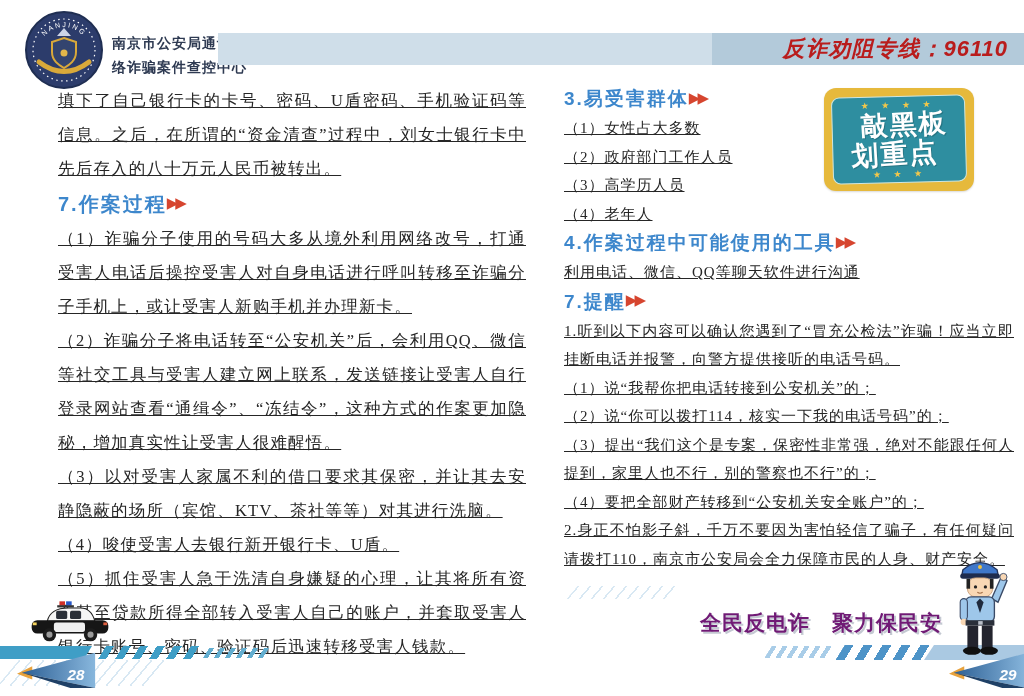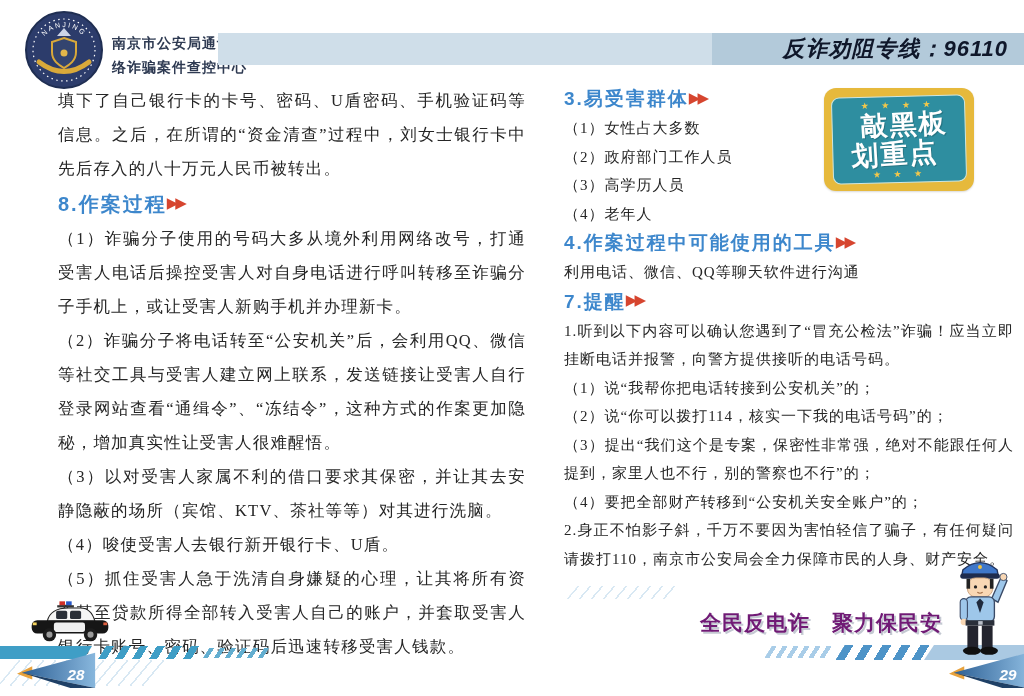--- a/index.html
+++ b/index.html
@@ -9,28 +9,28 @@
     background:#ffffff; overflow:hidden;
     font-family:"Liberation Sans","DejaVu Sans",sans-serif;
   }
   
   .logo { position:absolute; left:24px; top:10px; width:80px; height:80px; }
   .org { position:absolute; left:112px; top:31px; font-size:14px; line-height:24px;
          color:#2e3a52; font-weight:bold; letter-spacing:1px; }
   .hbar { position:absolute; left:218px; top:33px; right:0; height:32px; background:#cfdee9; }
   .hbar-dark { position:absolute; left:712px; top:33px; right:0; height:32px; background:#b3cada;
          display:flex; align-items:center; justify-content:flex-end; padding-right:16px; }
-  .hotline { font-size:22px; font-weight:bold; font-style:italic; color:#0f172a; letter-spacing:1px; }
+  .hotline { font-size:22px; font-weight:bold; font-style:italic; color:#b91c1c; letter-spacing:1px; }
   
   .kai { font-family:"Liberation Serif","DejaVu Serif",serif; color:#262626; text-align:justify; }
   .col-left { position:absolute; left:58px; top:84px; width:468px;
               font-size:16.5px; line-height:34px; letter-spacing:1.2px; }
   .col-right { position:absolute; left:564px; top:84px; width:450px;
                font-size:15px; line-height:28.5px; letter-spacing:1px; }
-  .col-left p, .col-right p, .col-right .vitem { margin:0; }
+  .col-left p, .col-right p, .col-right .vitem { margin:0;text-decoration:underline; }
   .sec { display:flex; align-items:center; 
          font-family:"Liberation Sans","DejaVu Sans",sans-serif;
          color:#3d87cc; font-weight:bold; letter-spacing:2px; text-align:left; }
   .col-left .sec { font-size:20px; line-height:36px; }
   .col-right .sec { font-size:19px; line-height:30px; }
   .arrows { color:#d6452f; font-size:15px; letter-spacing:-3px; line-height:1;
             font-family:"DejaVu Sans",sans-serif; padding-bottom:2px; }
   
   .board { position:absolute; left:824px; top:88px; width:150px; height:103px;
            background:#e6b93c; border-radius:12px; box-shadow:0 1px 2px rgba(0,0,0,.15); }
@@ -98,21 +98,21 @@
   </div>
 
   <div class="hbar"></div>
   <div class="hbar-dark">
     <span class="hotline">反诈劝阻专线：96110</span>
   </div>
 
   <section class="col-left kai">
     <p>填下了自己银行卡的卡号、密码、U盾密码、手机验证码等信息。之后，在所谓的“资金清查”过程中，刘女士银行卡中先后存入的八十万元人民币被转出。</p>
     <div class="sec">
-      <span>8.作案过程</span>
+      <span>7.作案过程</span>
       <span class="arrows">▶▶</span>
     </div>
     <p>（1）诈骗分子使用的号码大多从境外利用网络改号，打通受害人电话后操控受害人对自身电话进行呼叫转移至诈骗分子手机上，或让受害人新购手机并办理新卡。</p>
     <p>（2）诈骗分子将电话转至“公安机关”后，会利用QQ、微信等社交工具与受害人建立网上联系，发送链接让受害人自行登录网站查看“通缉令”、“冻结令”，这种方式的作案更加隐秘，增加真实性让受害人很难醒悟。</p>
     <p>（3）以对受害人家属不利的借口要求其保密，并让其去安静隐蔽的场所（宾馆、KTV、茶社等等）对其进行洗脑。</p>
     <p>（4）唆使受害人去银行新开银行卡、U盾。</p>
     <p>（5）抓住受害人急于洗清自身嫌疑的心理，让其将所有资金甚至贷款所得全部转入受害人自己的账户，并套取受害人银行卡账号、密码、验证码后迅速转移受害人钱款。</p>
   </section>
 
   <section class="col-right kai">

